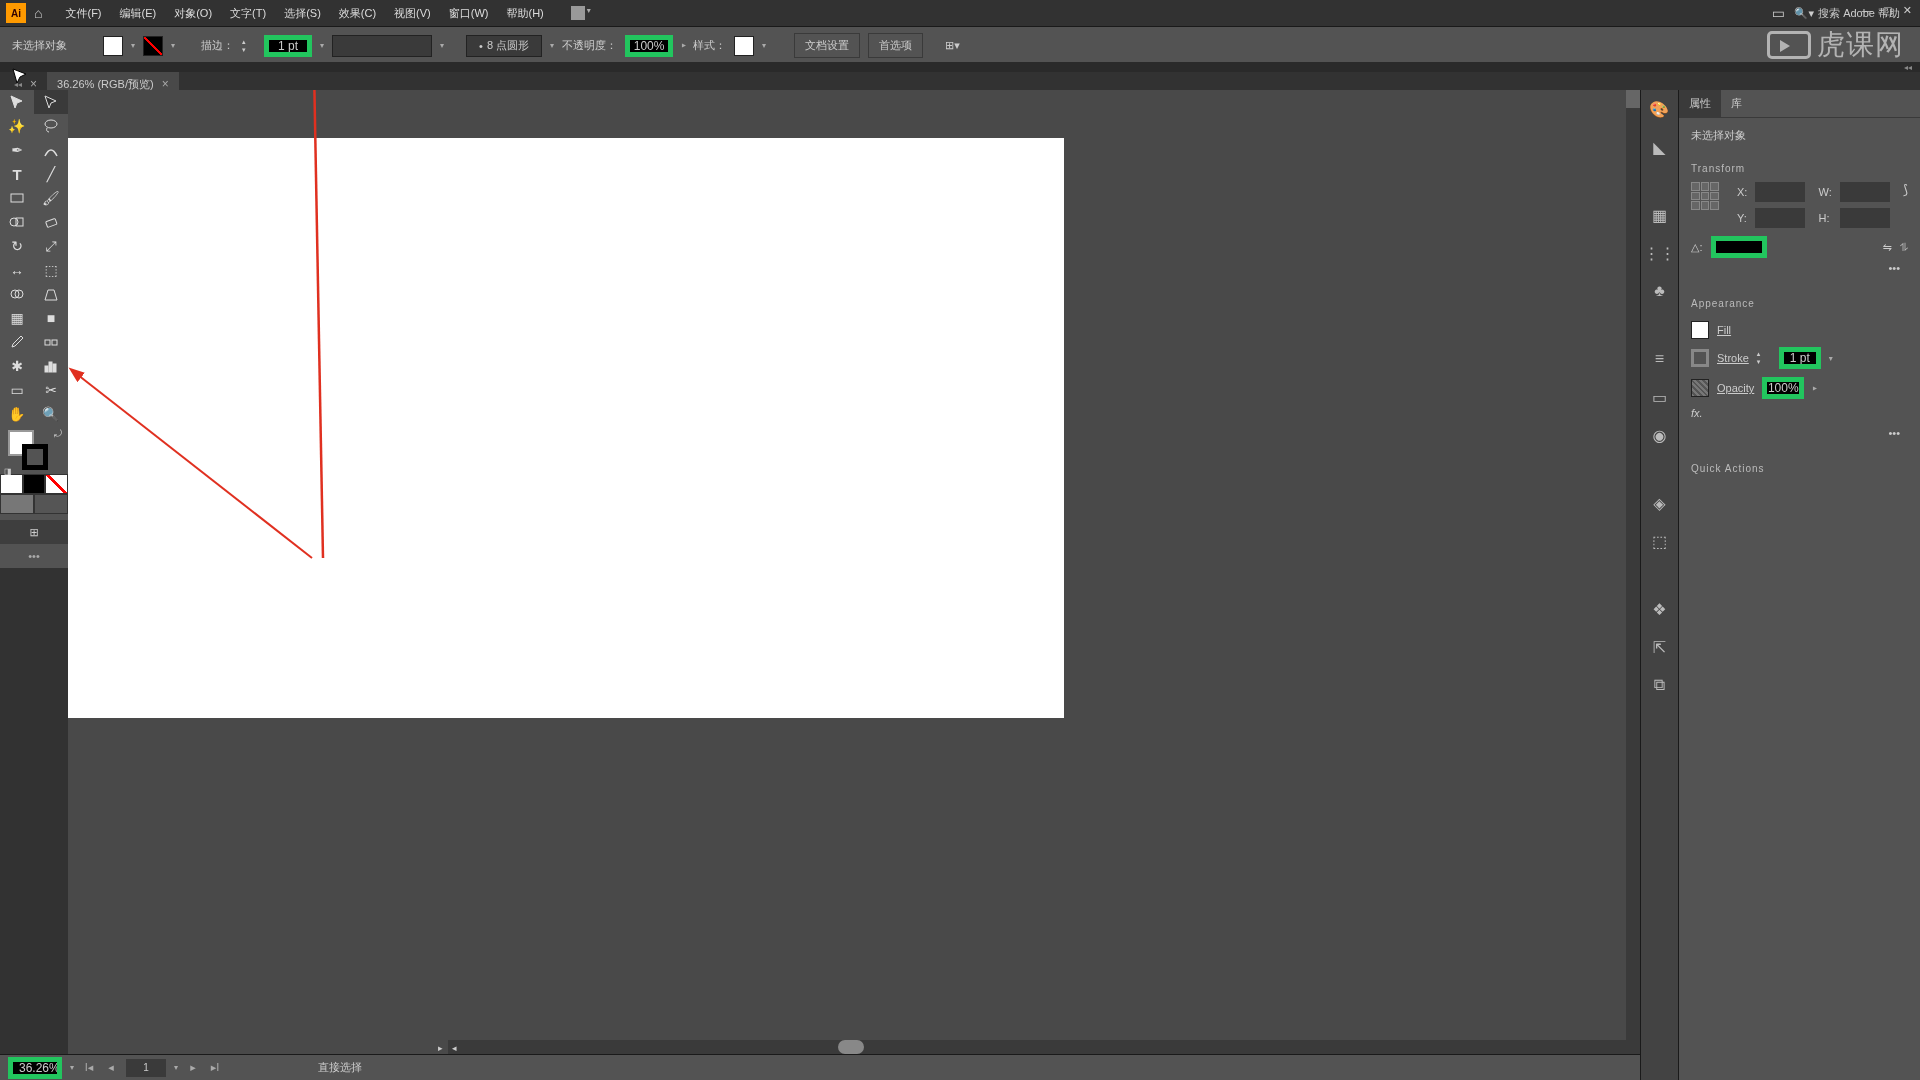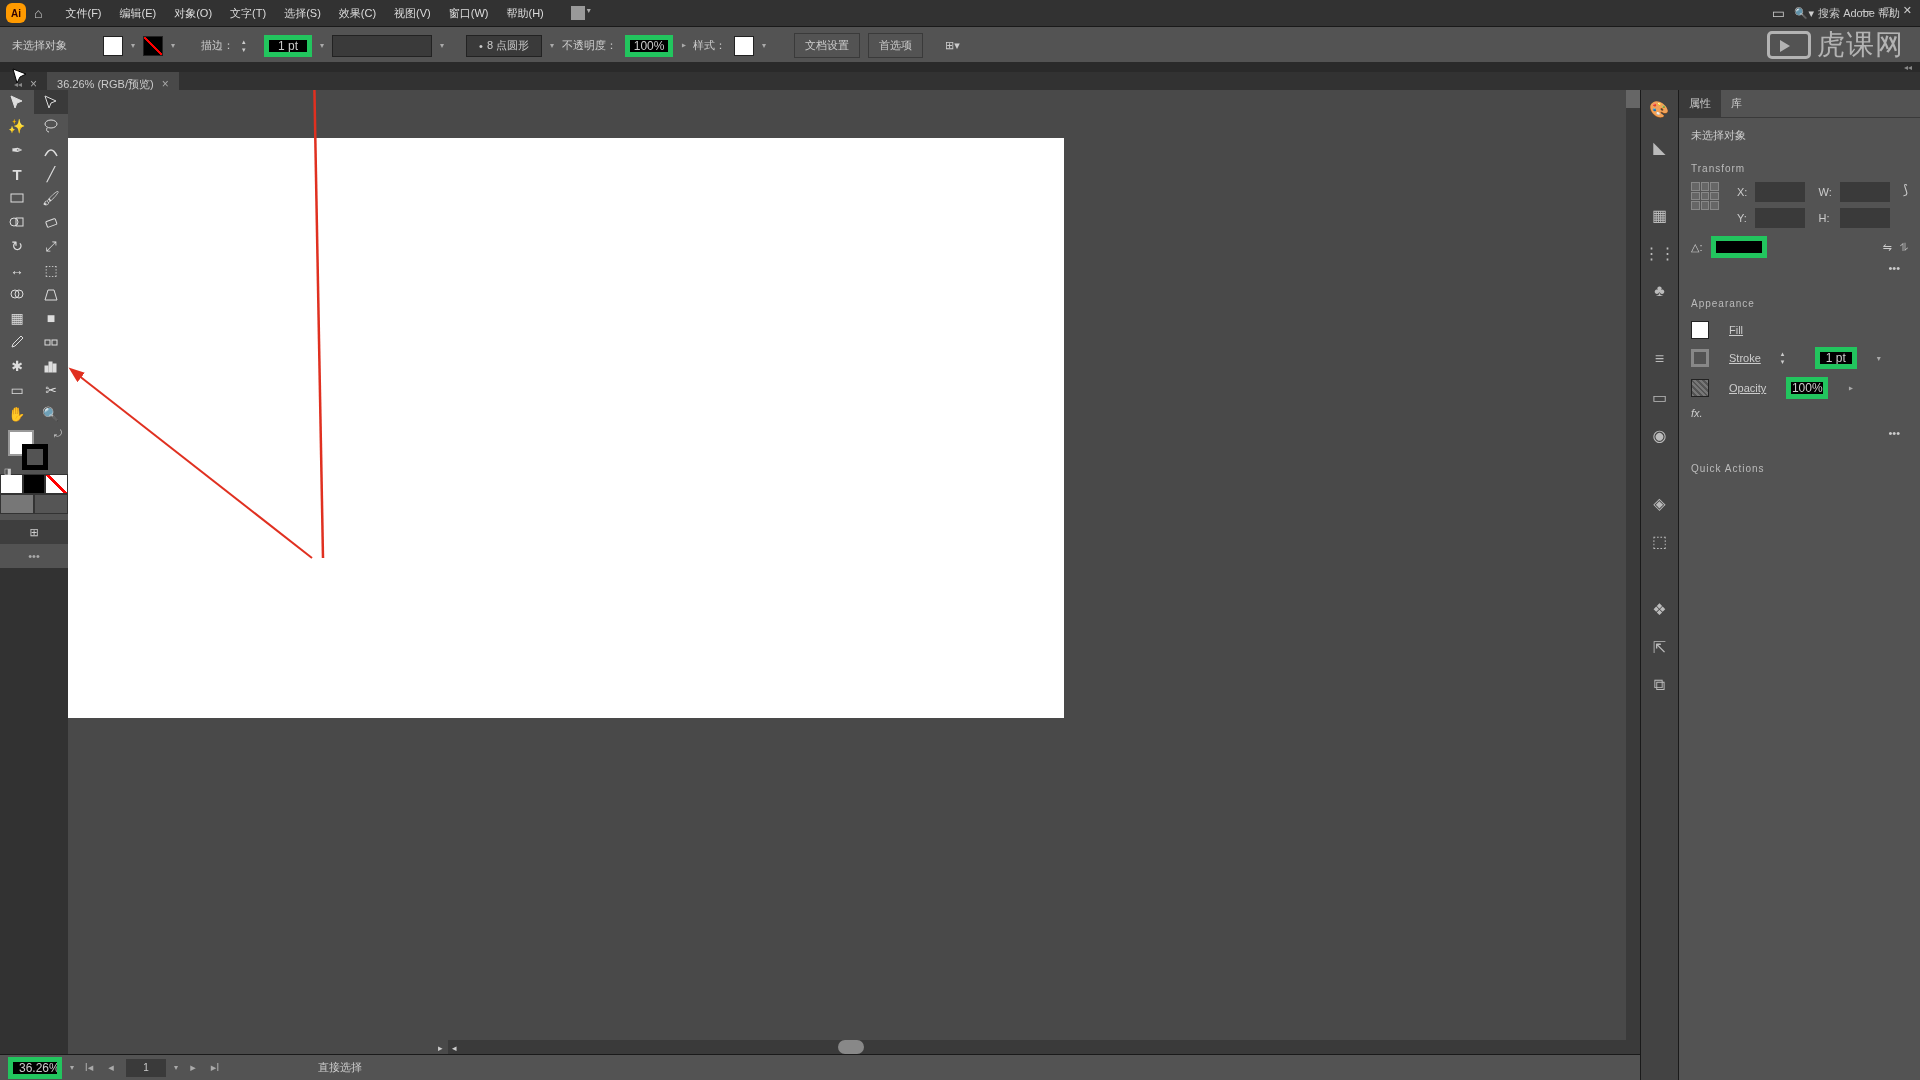--- a/index.html
+++ b/index.html
@@ -1,18 +1,18 @@
 <!DOCTYPE html>
 <html><head>
 <meta charset="utf-8">
 <style>
 *{margin:0;padding:0;box-sizing:border-box;font-family:"Microsoft YaHei",sans-serif;font-size:11px;color:#ccc;user-select:none}
 body{background:#323232;width:1920px;height:1080px;overflow:hidden;position:relative}
 .menubar{height:27px;background:#323232;display:flex;align-items:center;padding-left:6px;border-bottom:1px solid #1a1a1a}
-.ai-logo{width:20px;height:20px;background:#ff9a00;border-radius:6px;display:flex;align-items:center;justify-content:center;margin-right:8px}
+.ai-logo{width:20px;height:20px;background:#ff9a00;border-radius:0;display:flex;align-items:center;justify-content:center;margin-right:8px}
 .ai-logo span{color:#330000;font-weight:bold;font-size:10px}
 .home-icon{margin-right:14px;color:#ccc;font-size:14px;cursor:pointer}
 .menu-item{padding:0 9px;cursor:pointer;color:#ddd}
 .menu-right{margin-left:auto;display:flex;align-items:center;gap:10px;padding-right:20px}
 .search-box{display:flex;align-items:center;gap:4px;color:#999;font-size:11px}
 .controlbar{height:38px;background:#535353;display:flex;align-items:center;padding:0 12px;border-bottom:1px solid #1a1a1a;gap:8px}
 .cb-label{color:#ccc;font-size:11px}
 .swatch{width:20px;height:20px;border:1px solid #222}
 .swatch.white{background:#fff}
 .swatch.none{background:#fff;position:relative}
@@ -43,21 +43,21 @@
 .props{flex:1;background:#535353;border-left:1px solid #1a1a1a;display:flex;flex-direction:column}
 .prop-tabs{height:28px;display:flex;align-items:center;border-bottom:1px solid #3a3a3a}
 .prop-tab{padding:0 10px;height:100%;display:flex;align-items:center;cursor:pointer;font-size:11px}
 .prop-tab.active{background:#3a3a3a}
 .prop-section{padding:10px 12px;font-size:11px;color:#ccc}
 .sec-title{letter-spacing:1px;color:#bbb;margin-bottom:8px;font-size:10px}
 .xywh{display:grid;grid-template-columns:auto 1fr auto 1fr;gap:6px 8px;align-items:center;font-size:10px}
 .xywh input{width:50px;height:20px;background:#3a3a3a;border:none;color:#888;font-size:10px;padding:0 4px}
 .ref-grid{width:28px;height:28px;display:grid;grid-template-columns:repeat(3,1fr);grid-template-rows:repeat(3,1fr);gap:1px;margin-right:10px;float:left}
 .ref-grid div{background:#666;border:1px solid #888}
-.appearance-row{display:flex;align-items:center;gap:20px;padding:4px 0;font-size:11px}
+.appearance-row{display:flex;align-items:center;gap:8px;padding:4px 0;font-size:11px}
 .ap-sw{width:18px;height:18px;border:1px solid #222}
 .ap-sw.white{background:#fff}
 .ap-sw.hatch{background:repeating-linear-gradient(45deg,#777 0 2px,#555 2px 4px)}
 .more-dots{text-align:right;padding:4px 8px;cursor:pointer}
 .statusbar{position:absolute;bottom:0;left:0;right:280px;height:26px;background:#535353;border-top:1px solid #1a1a1a;display:flex;align-items:center;padding:0 8px;gap:8px;font-size:10px}
 .nav-btn{width:14px;text-align:center;cursor:pointer;color:#aaa}
 .pg-input{width:40px;height:18px;background:#3a3a3a;border:none;color:#ccc;text-align:center;font-size:10px}
 .annot-text{position:absolute;color:#e04030;font-size:21px;line-height:1.35;font-weight:400}
 .watermark{position:absolute;top:26px;right:16px;display:flex;align-items:center;gap:6px;opacity:.8}
 .watermark .wm-icon{width:44px;height:28px;border:3px solid #ccc;border-radius:5px;position:relative}

